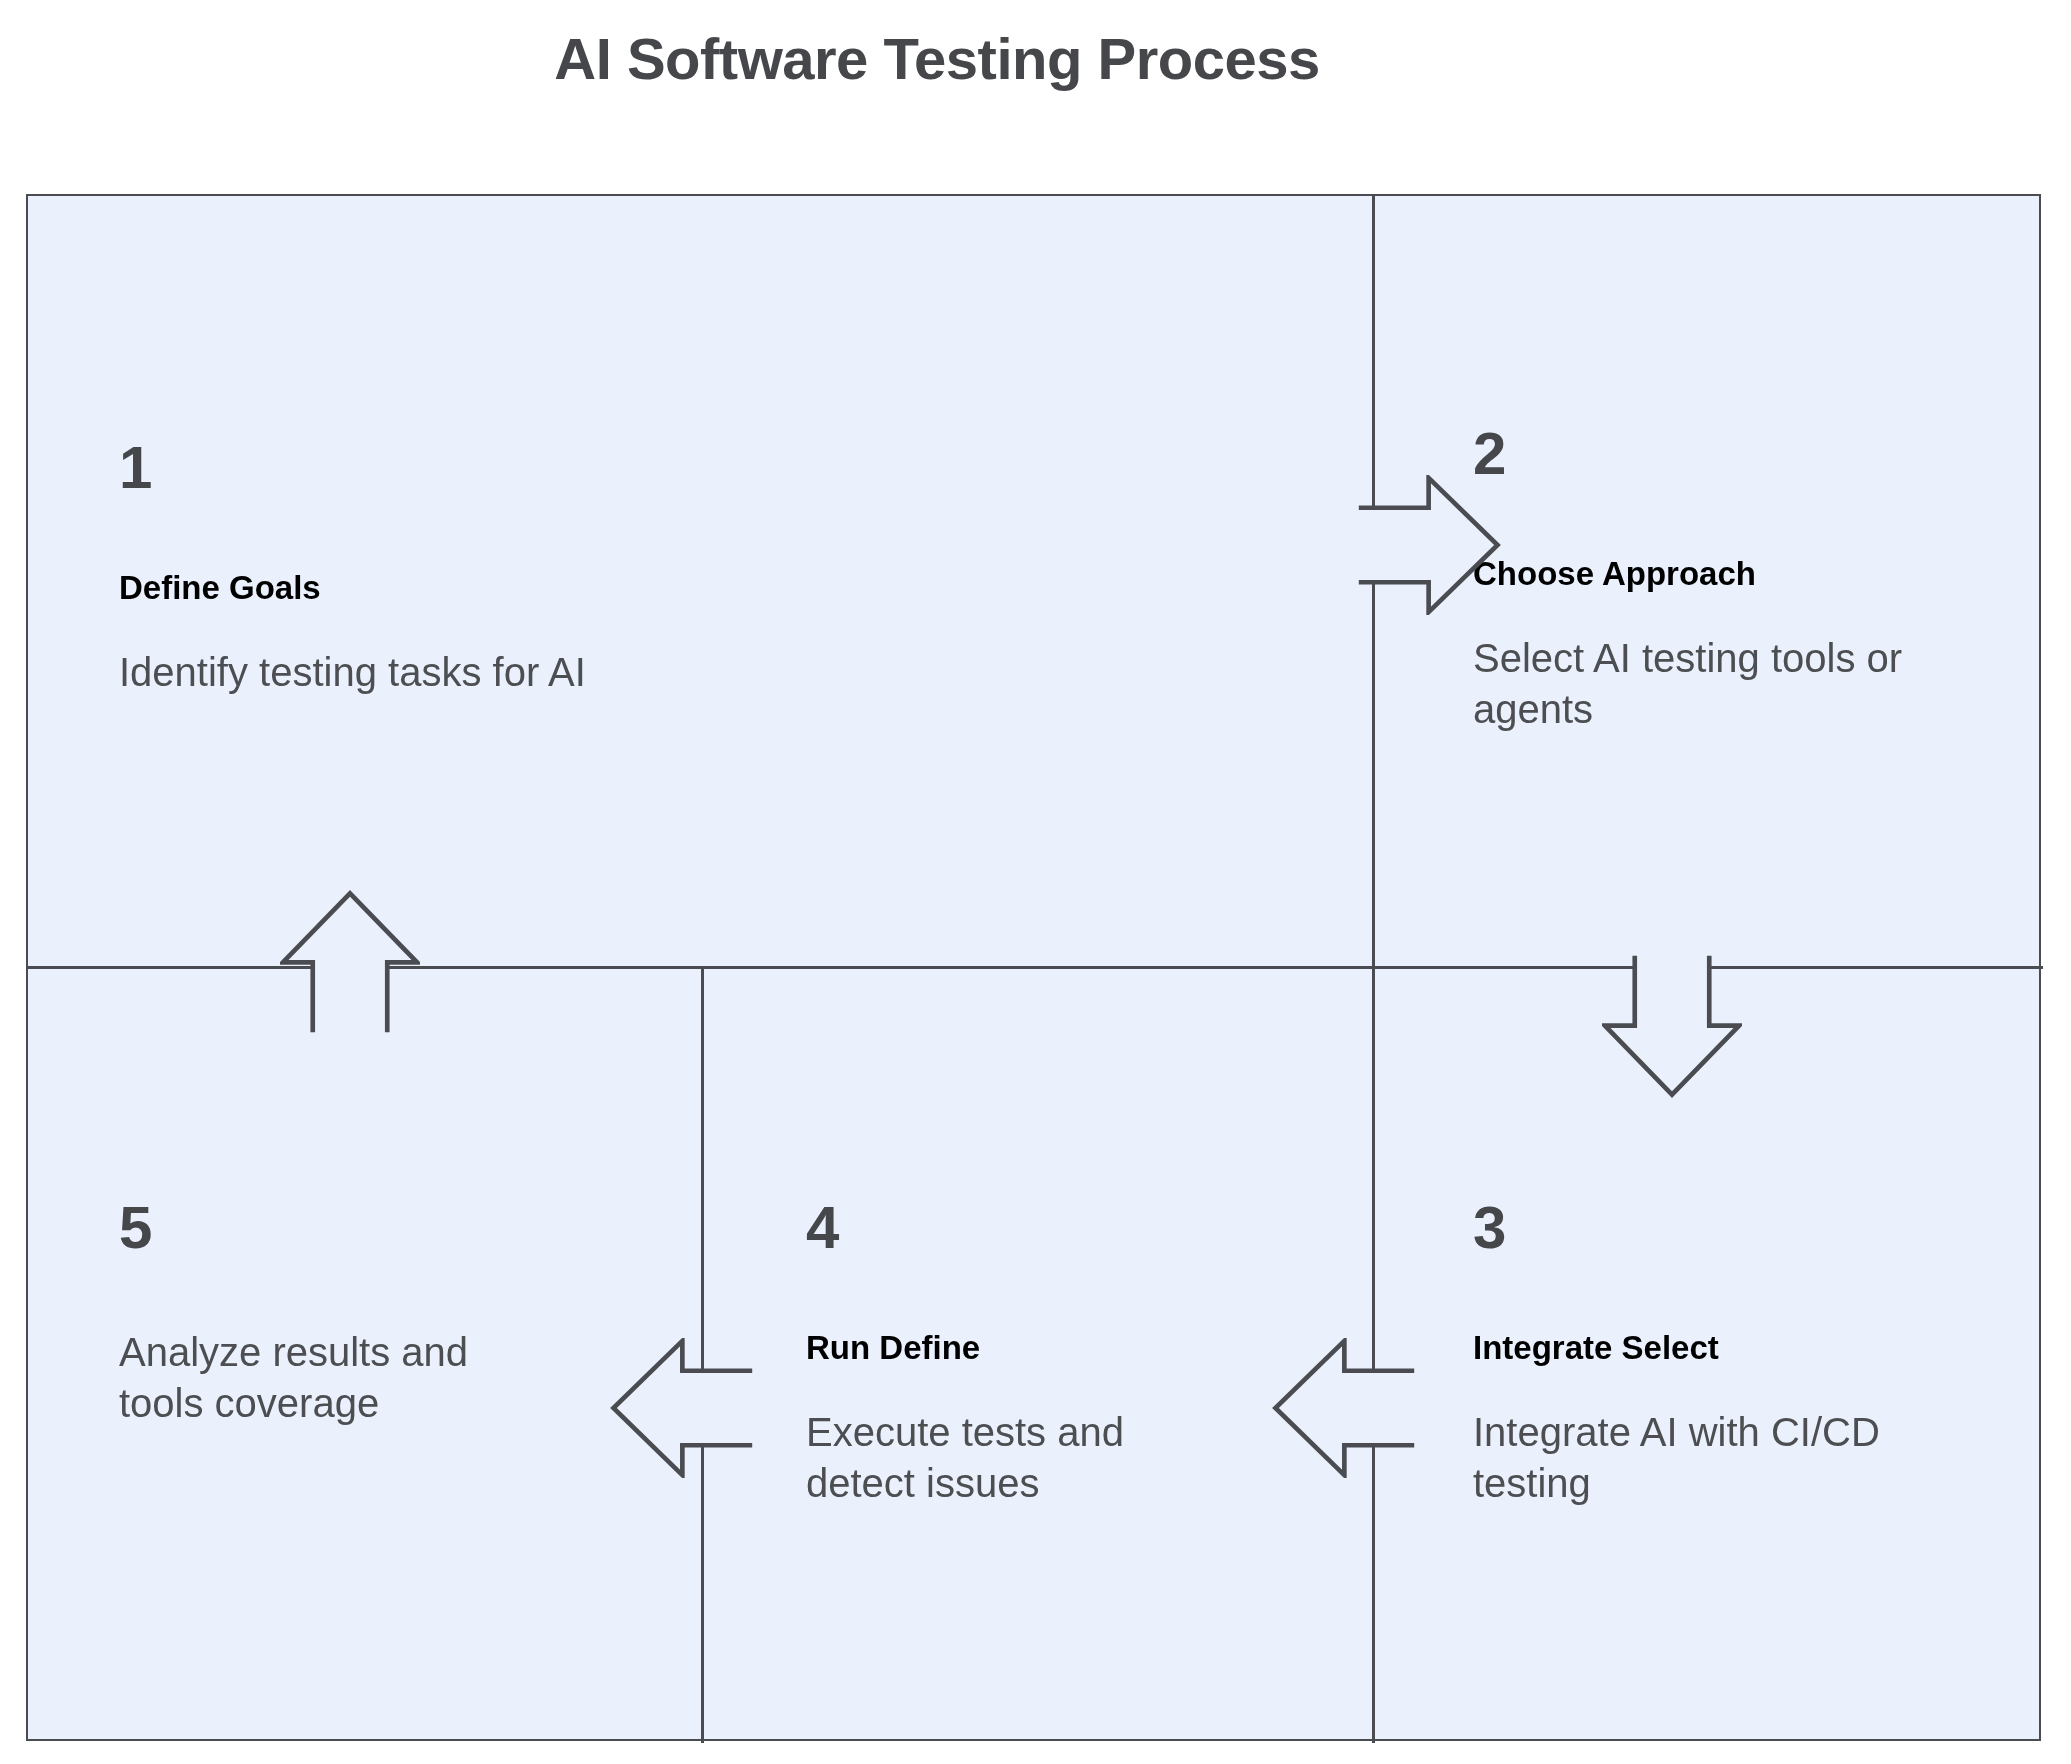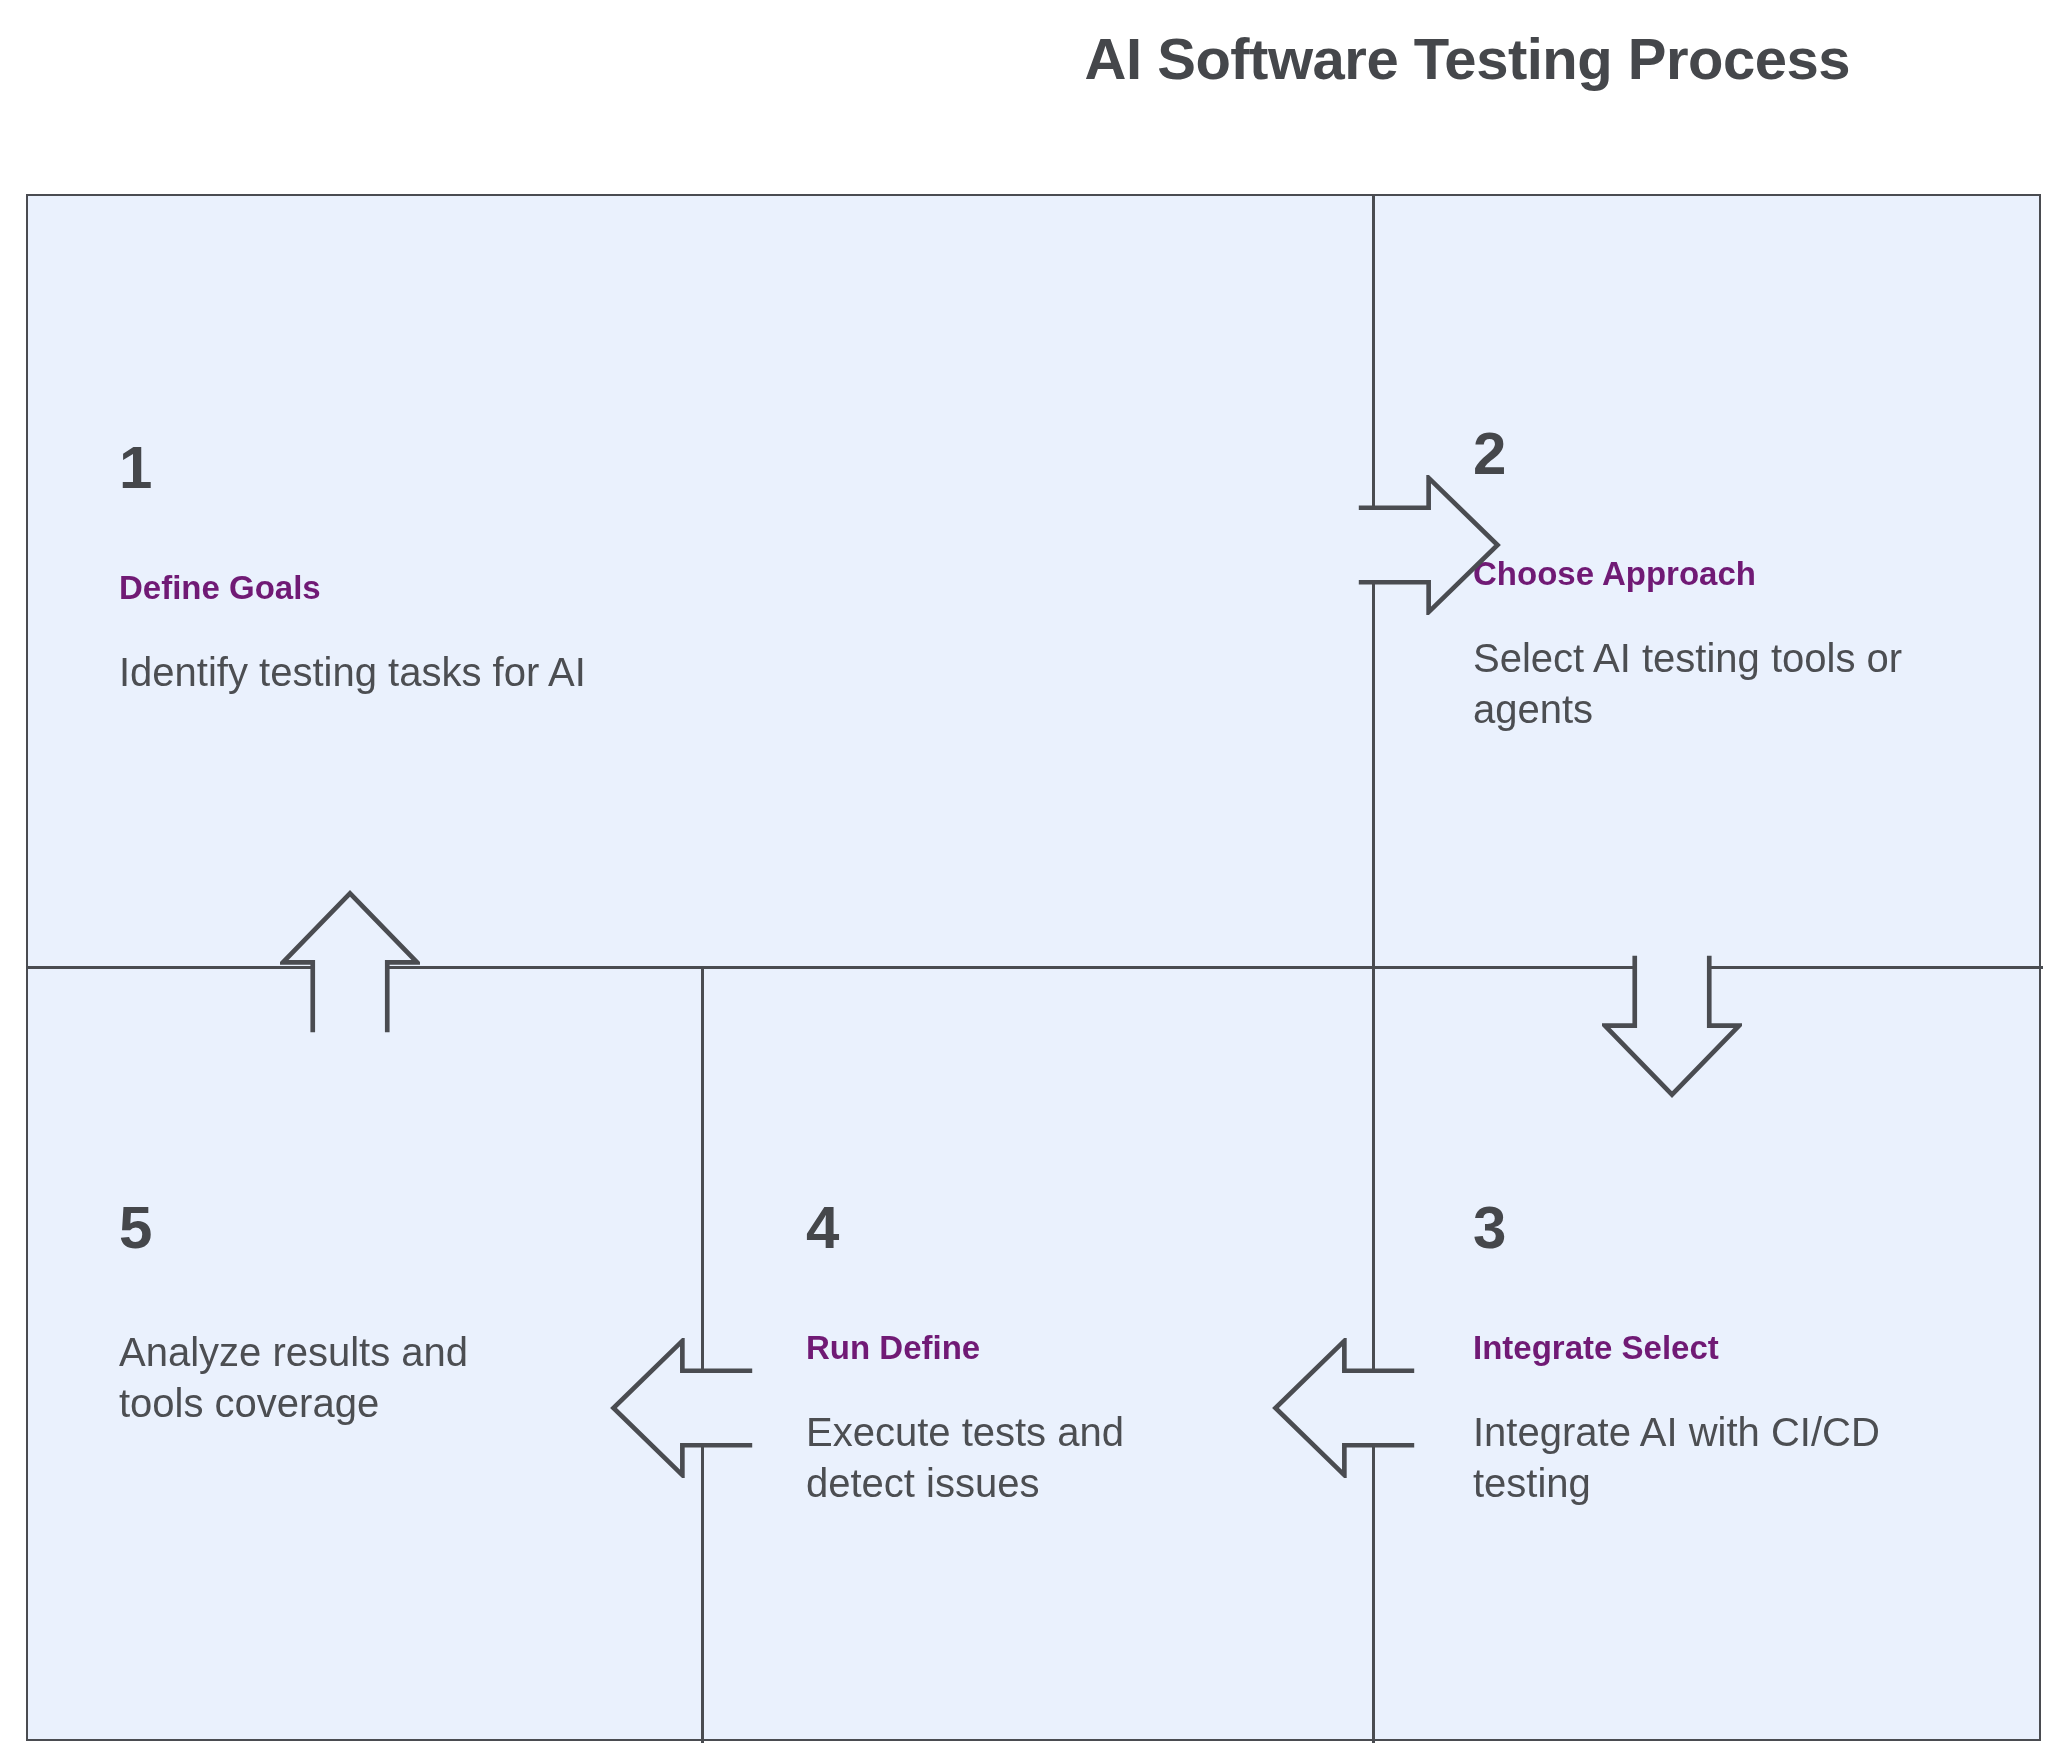--- a/index.html
+++ b/index.html
@@ -18,24 +18,24 @@
   #page {
     position: relative;
     width: 2071px;
     height: 1765px;
     background: #ffffff;
   }
 
   
   #title {
     position: absolute;
-    left: 8px;
+    left: 16px;
     top: 26px;
     width: 1842px;
-    text-align: right;
+    text-align: center;
     font-size: 58px;
     font-weight: bold;
     color: #45474b;
     letter-spacing: -0.5px;
     line-height: 1.15;
   }
 
   
   #grid {
     position: absolute;
@@ -68,21 +68,21 @@
   .cell-num {
     font-size: 60px;
     font-weight: bold;
     color: #45474b;
     line-height: 1;
     margin: 0 0 69px 0;
   }
   .cell-title {
     font-size: 33px;
     font-weight: bold;
-    color: #701a75;
+    color: #000000;
     line-height: 1.25;
     margin: 0 0 39px 0;
   }
   .cell-desc {
     font-size: 40px;
     font-weight: normal;
     color: #4c4e52;
     line-height: 1.28;
     margin: 0;
   }

